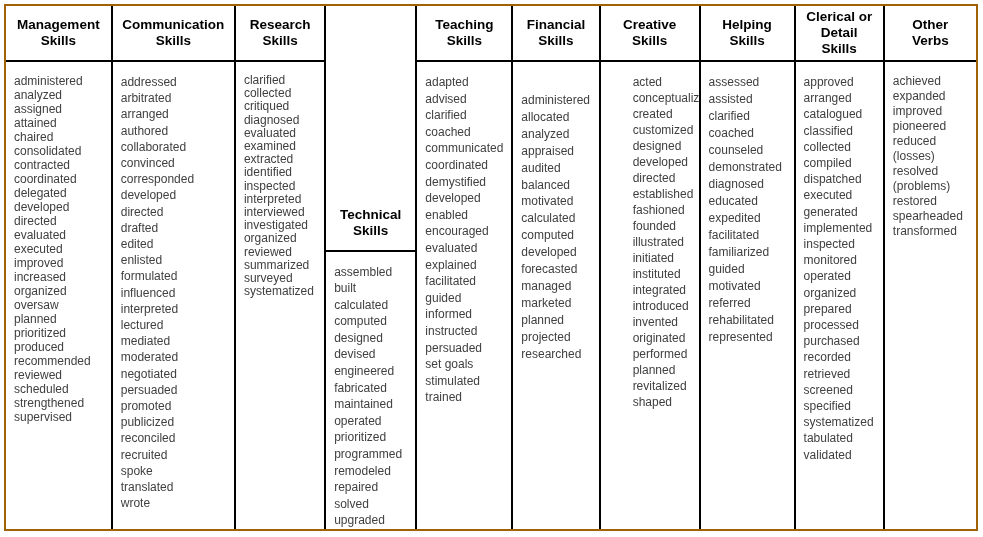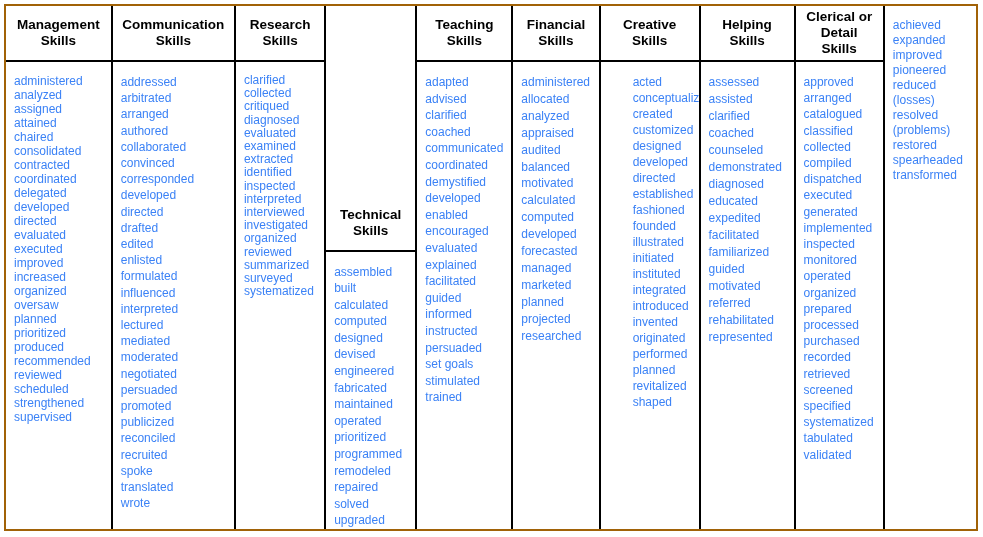--- a/index.html
+++ b/index.html
@@ -41,21 +41,21 @@
     text-align: center;
     font-weight: bold;
     font-size: 13.5px;
     line-height: 16px;
     color: #000000;
     padding: 2px 1px;
   }
   .word-list {
     padding: 12px 2px 0 8px;
     font-size: 12px;
-    color: #3b82f6;
+    color: #404040;
   }
   .word {
     white-space: nowrap;
   }
 </style>
 </head>
 <body>
 
 <div class="skills-table">
     <div class="col first" style="width: 10.8%;">
@@ -181,21 +181,21 @@
         <div class="word">facilitated</div>
         <div class="word">guided</div>
         <div class="word">informed</div>
         <div class="word">instructed</div>
         <div class="word">persuaded</div>
         <div class="word">set goals</div>
         <div class="word">stimulated</div>
         <div class="word">trained</div>
       </div>
     </div>
-    <div class="col" style="width: 9%;">
+    <div class="col" style="width: 9%; gap: 18px;">
       <div class="col-header">Financial<br>Skills</div>
       <div class="word-list" style="line-height: 16.9px;">
         <div class="word">administered</div>
         <div class="word">allocated</div>
         <div class="word">analyzed</div>
         <div class="word">appraised</div>
         <div class="word">audited</div>
         <div class="word">balanced</div>
         <div class="word">motivated</div>
         <div class="word">calculated</div>
@@ -279,20 +279,21 @@
         <div class="word">recorded</div>
         <div class="word">retrieved</div>
         <div class="word">screened</div>
         <div class="word">specified</div>
         <div class="word">systematized</div>
         <div class="word">tabulated</div>
         <div class="word">validated</div>
       </div>
     </div>
     <div class="col" style="width: 9.6%;">
+      <div class="col-header">Other<br>Verbs</div>
       <div class="word-list" style="line-height: 15px;">
         <div class="word">achieved</div>
         <div class="word">expanded</div>
         <div class="word">improved</div>
         <div class="word">pioneered</div>
         <div class="word">reduced</div>
         <div class="word">(losses)</div>
         <div class="word">resolved</div>
         <div class="word">(problems)</div>
         <div class="word">restored</div>

